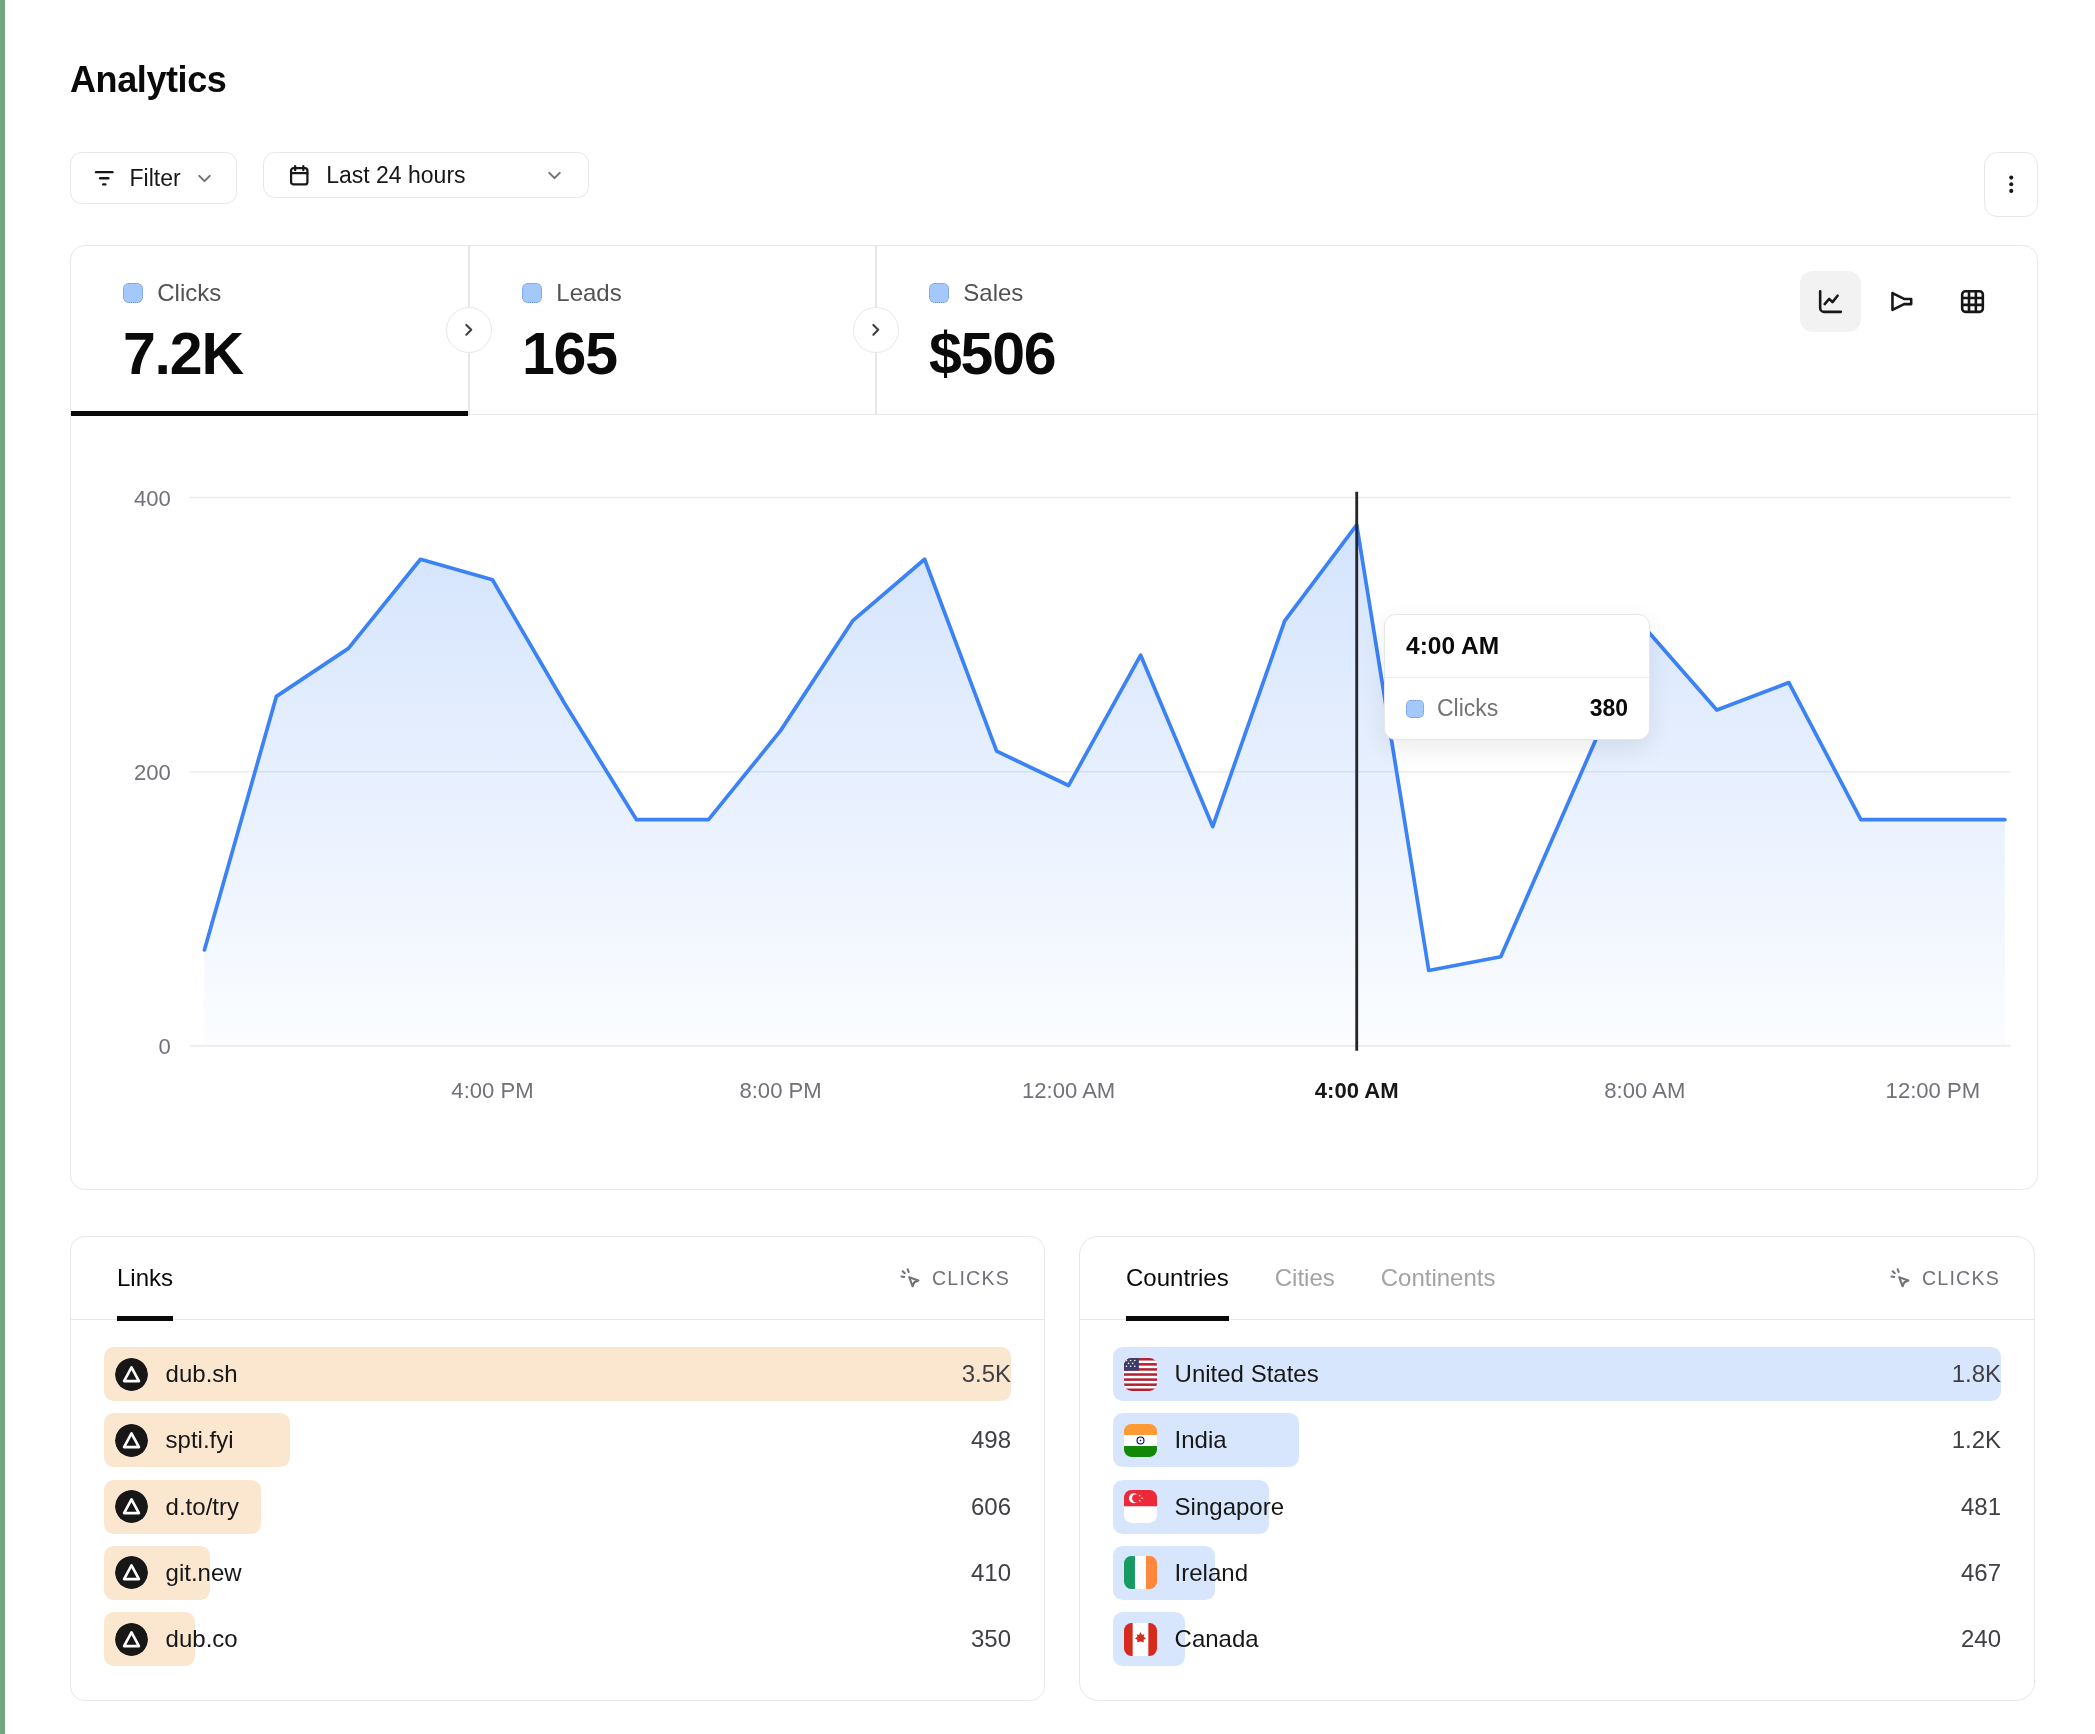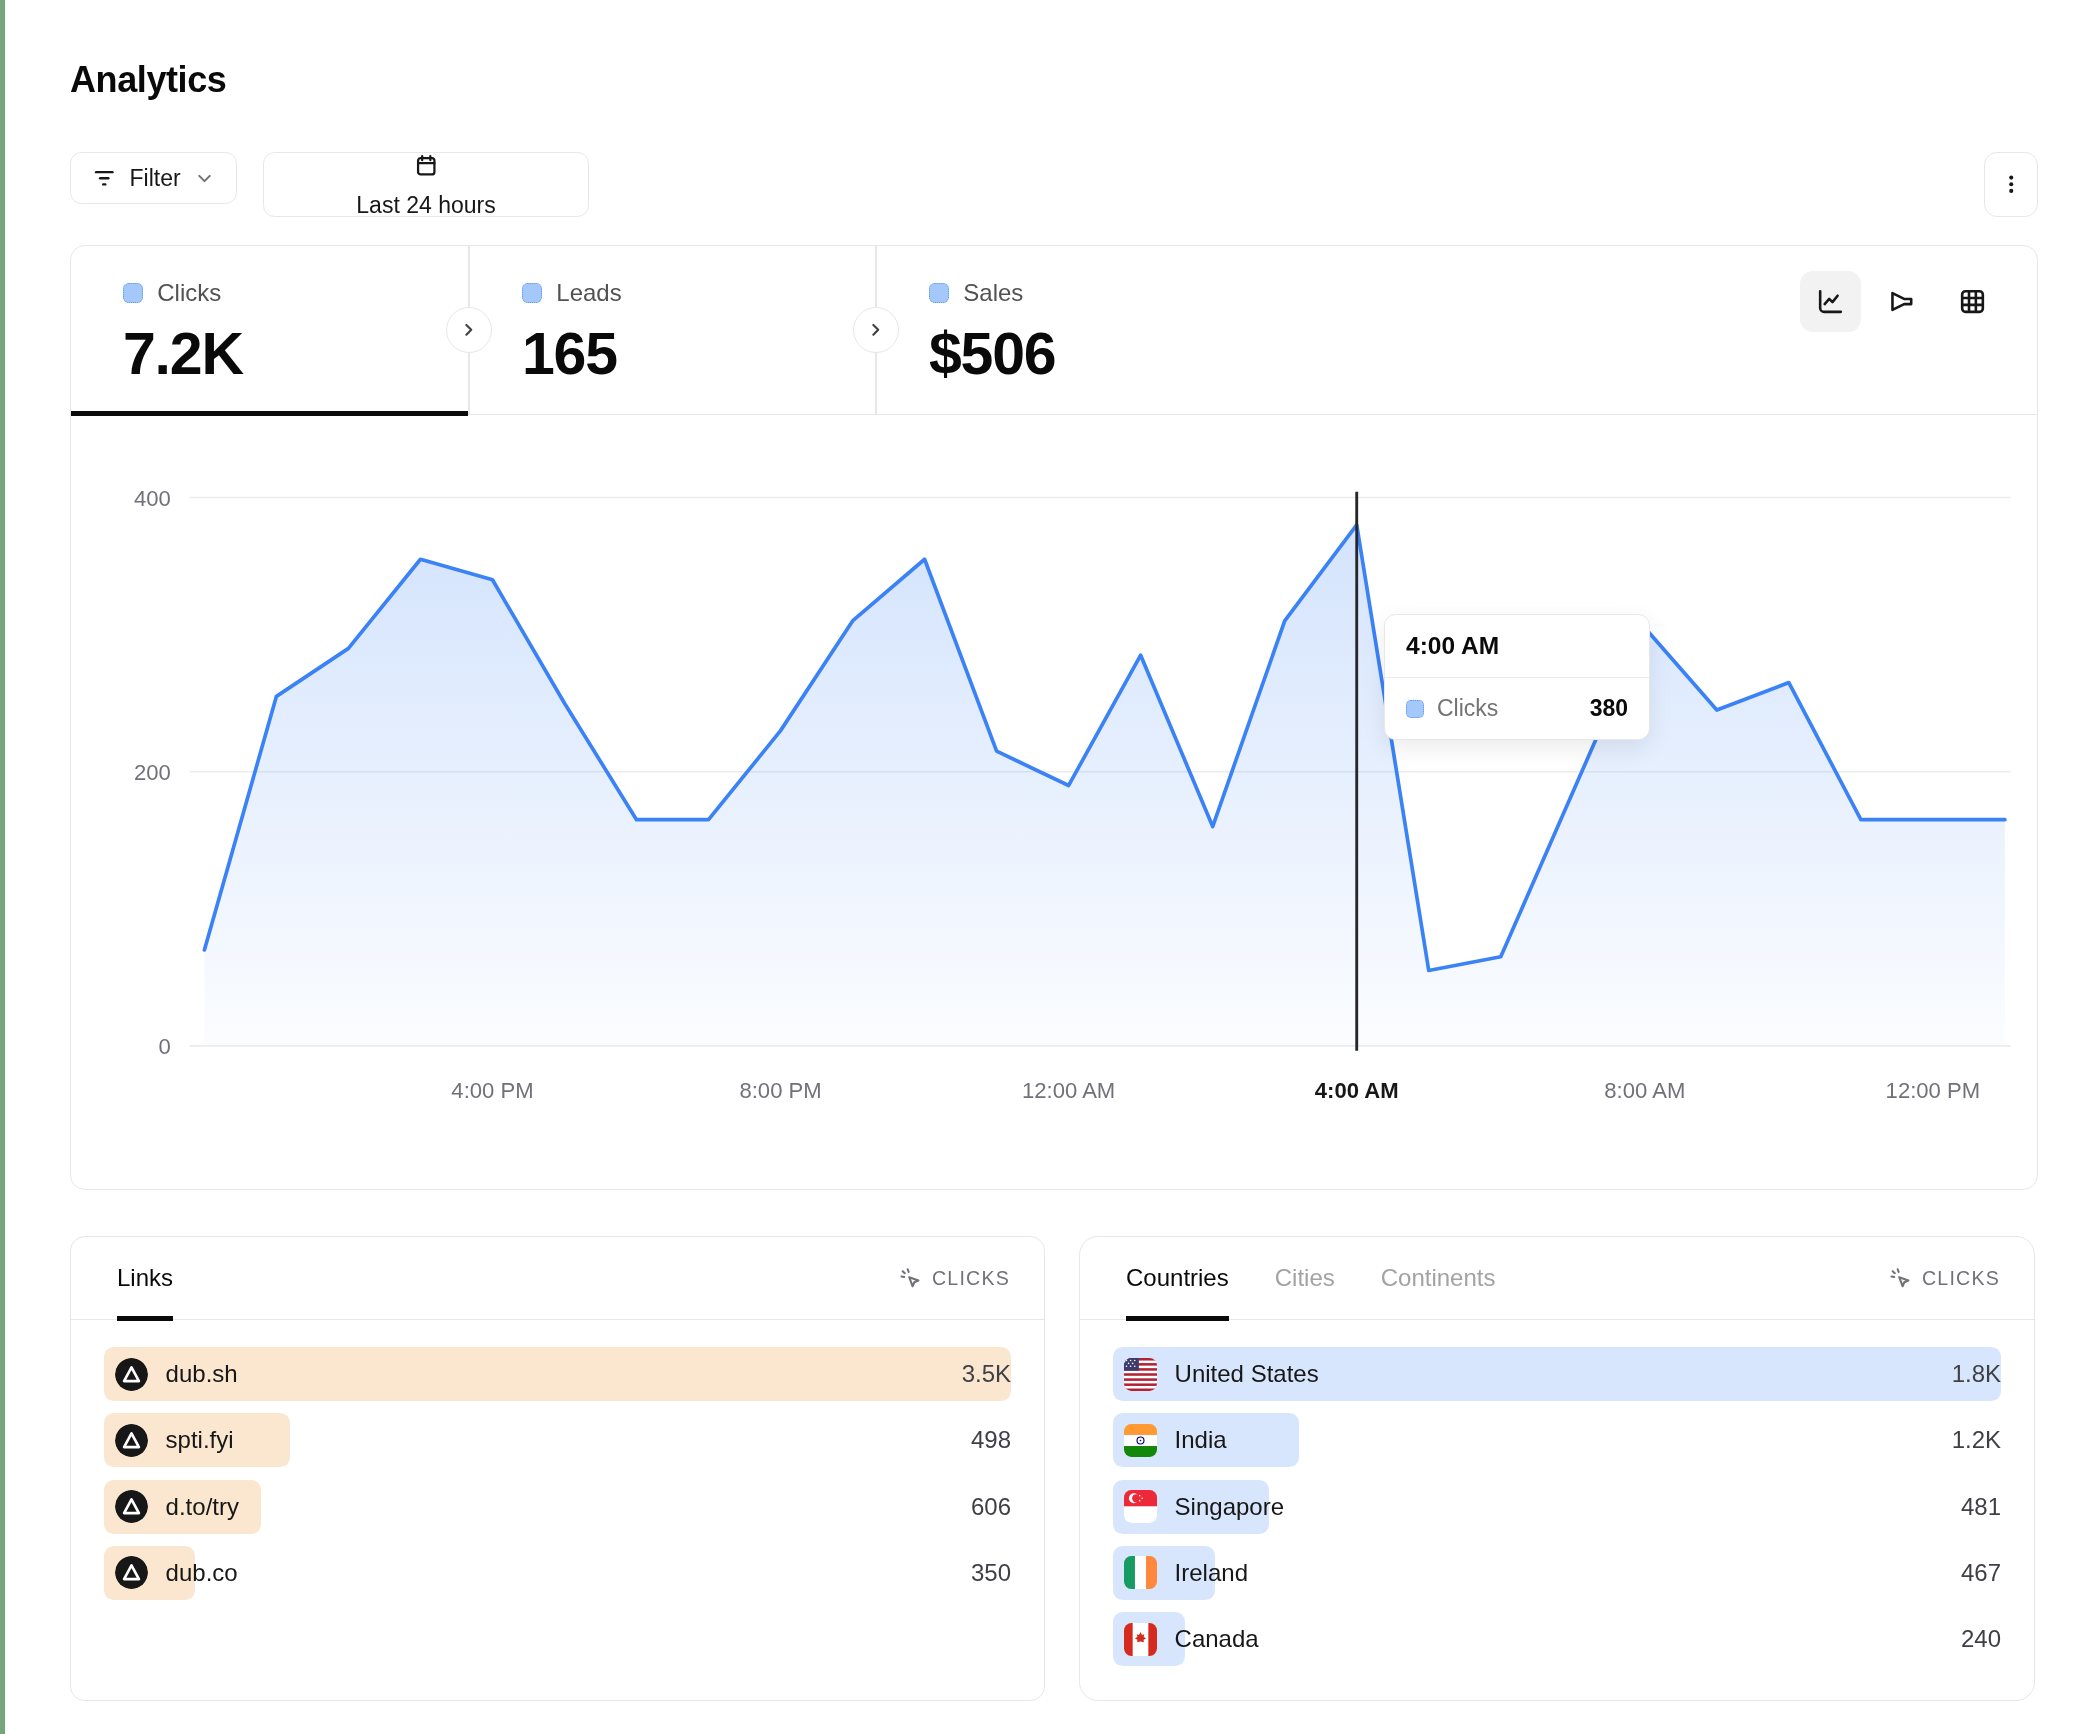--- a/index.html
+++ b/index.html
@@ -5,21 +5,21 @@
   html,body{margin:0;padding:0;background:#fff;}
   body{font-family:"Liberation Sans","DejaVu Sans",sans-serif;color:#171717;}
   .page{position:relative;width:2096px;height:1735px;background:#fff;overflow:hidden;}
   .green-edge{position:absolute;left:0;top:0;width:4.9px;height:100%;background:#74a57e;}
 
   
   .page-title{position:absolute;left:70px;top:59px;margin:0;font-size:36px;font-weight:700;letter-spacing:-0.4px;color:#0a0a0a;}
 
   .btn{display:flex;align-items:center;box-sizing:border-box;background:#fff;border:1.6px solid #e7e7ea;border-radius:11.5px;cursor:pointer;font-size:23px;color:#171717;}
   .filter-btn{position:absolute;left:70px;top:152px;height:52px;padding:16px 21px;gap:13px;font-weight:500;}
-  .date-btn{position:absolute;left:263px;top:152px;width:326px;height:65px;padding:0 2px;gap:14.7px;font-weight:500;flex-direction:column;}
+  .date-btn{position:absolute;left:263px;top:152px;width:326px;height:46px;padding:0 23px;gap:14.7px;font-weight:500;}
   .date-btn .spacer{flex:1;}
   .kebab-btn{position:absolute;left:1984px;top:152px;width:54px;height:65px;border-radius:13px;justify-content:center;}
 
   .icon{display:inline-flex;align-items:center;justify-content:center;}
   .icon svg{display:block;}
 
   
   .analytics-card{position:absolute;left:70px;top:245px;width:1968px;height:945px;border:1.6px solid #e7e7ea;border-radius:14.7px;box-sizing:border-box;background:#fff;}
   .tabs-row{position:relative;height:168px;border-bottom:1.6px solid #e7e7ea;}
   .metric-tab{position:absolute;top:0;height:168px;box-sizing:border-box;padding:33px 0 0 52px;cursor:pointer;}
@@ -264,20 +264,33 @@
               <svg width="33" height="33" viewBox="0 0 40 40">
                 <circle cx="20" cy="20" r="20" fill="#171717"></circle>
                 <path d="M20 11.5L29 28H11Z" fill="none" stroke="#fff" stroke-width="3.2" stroke-linejoin="round"></path>
               </svg>
             </span>
             <span class="bar-label">d.to/try</span>
           </div>
           <span class="bar-value">606</span>
         </div>
         <div class="bar-row">
+          <div class="bar-fill orange" style="width: 11.7%;"></div>
+          <div class="bar-content">
+            <span class="favicon">
+              <svg width="33" height="33" viewBox="0 0 40 40">
+                <circle cx="20" cy="20" r="20" fill="#171717"></circle>
+                <path d="M20 11.5L29 28H11Z" fill="none" stroke="#fff" stroke-width="3.2" stroke-linejoin="round"></path>
+              </svg>
+            </span>
+            <span class="bar-label">git.new</span>
+          </div>
+          <span class="bar-value">410</span>
+        </div>
+        <div class="bar-row">
           <div class="bar-fill orange" style="width: 10%;"></div>
           <div class="bar-content">
             <span class="favicon">
               <svg width="33" height="33" viewBox="0 0 40 40">
                 <circle cx="20" cy="20" r="20" fill="#171717"></circle>
                 <path d="M20 11.5L29 28H11Z" fill="none" stroke="#fff" stroke-width="3.2" stroke-linejoin="round"></path>
               </svg>
             </span>
             <span class="bar-label">dub.co</span>
           </div>

